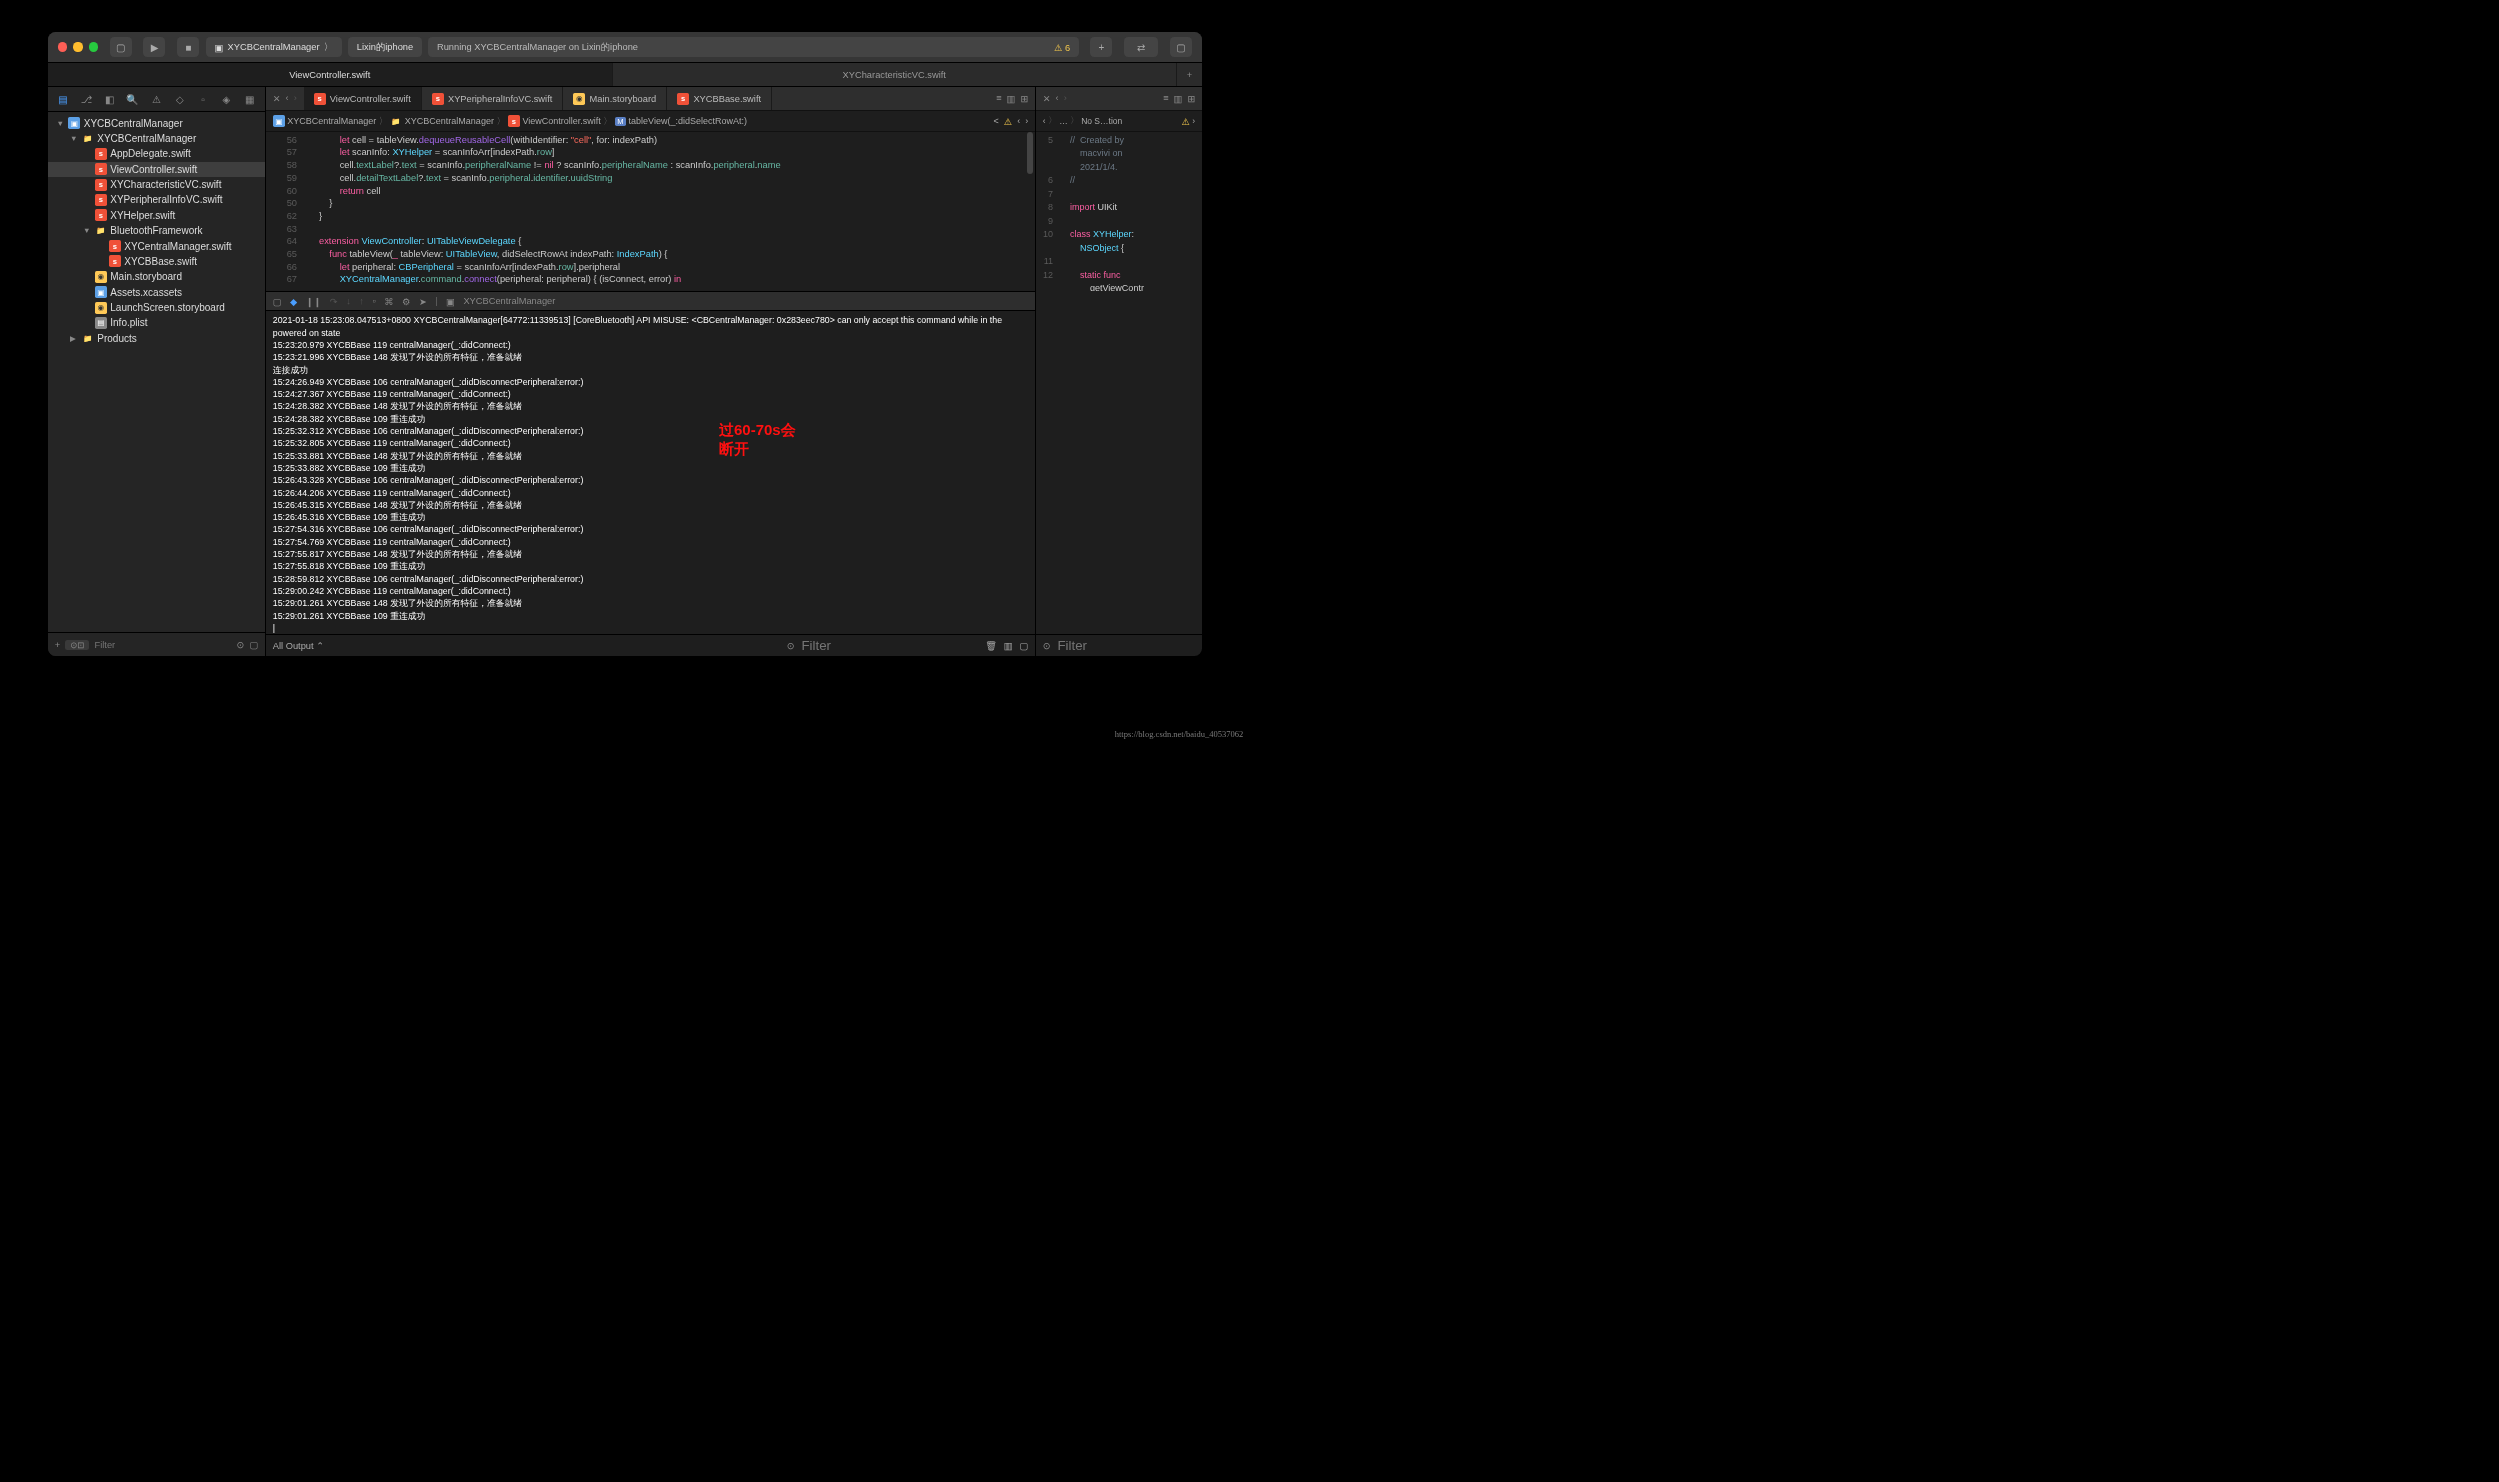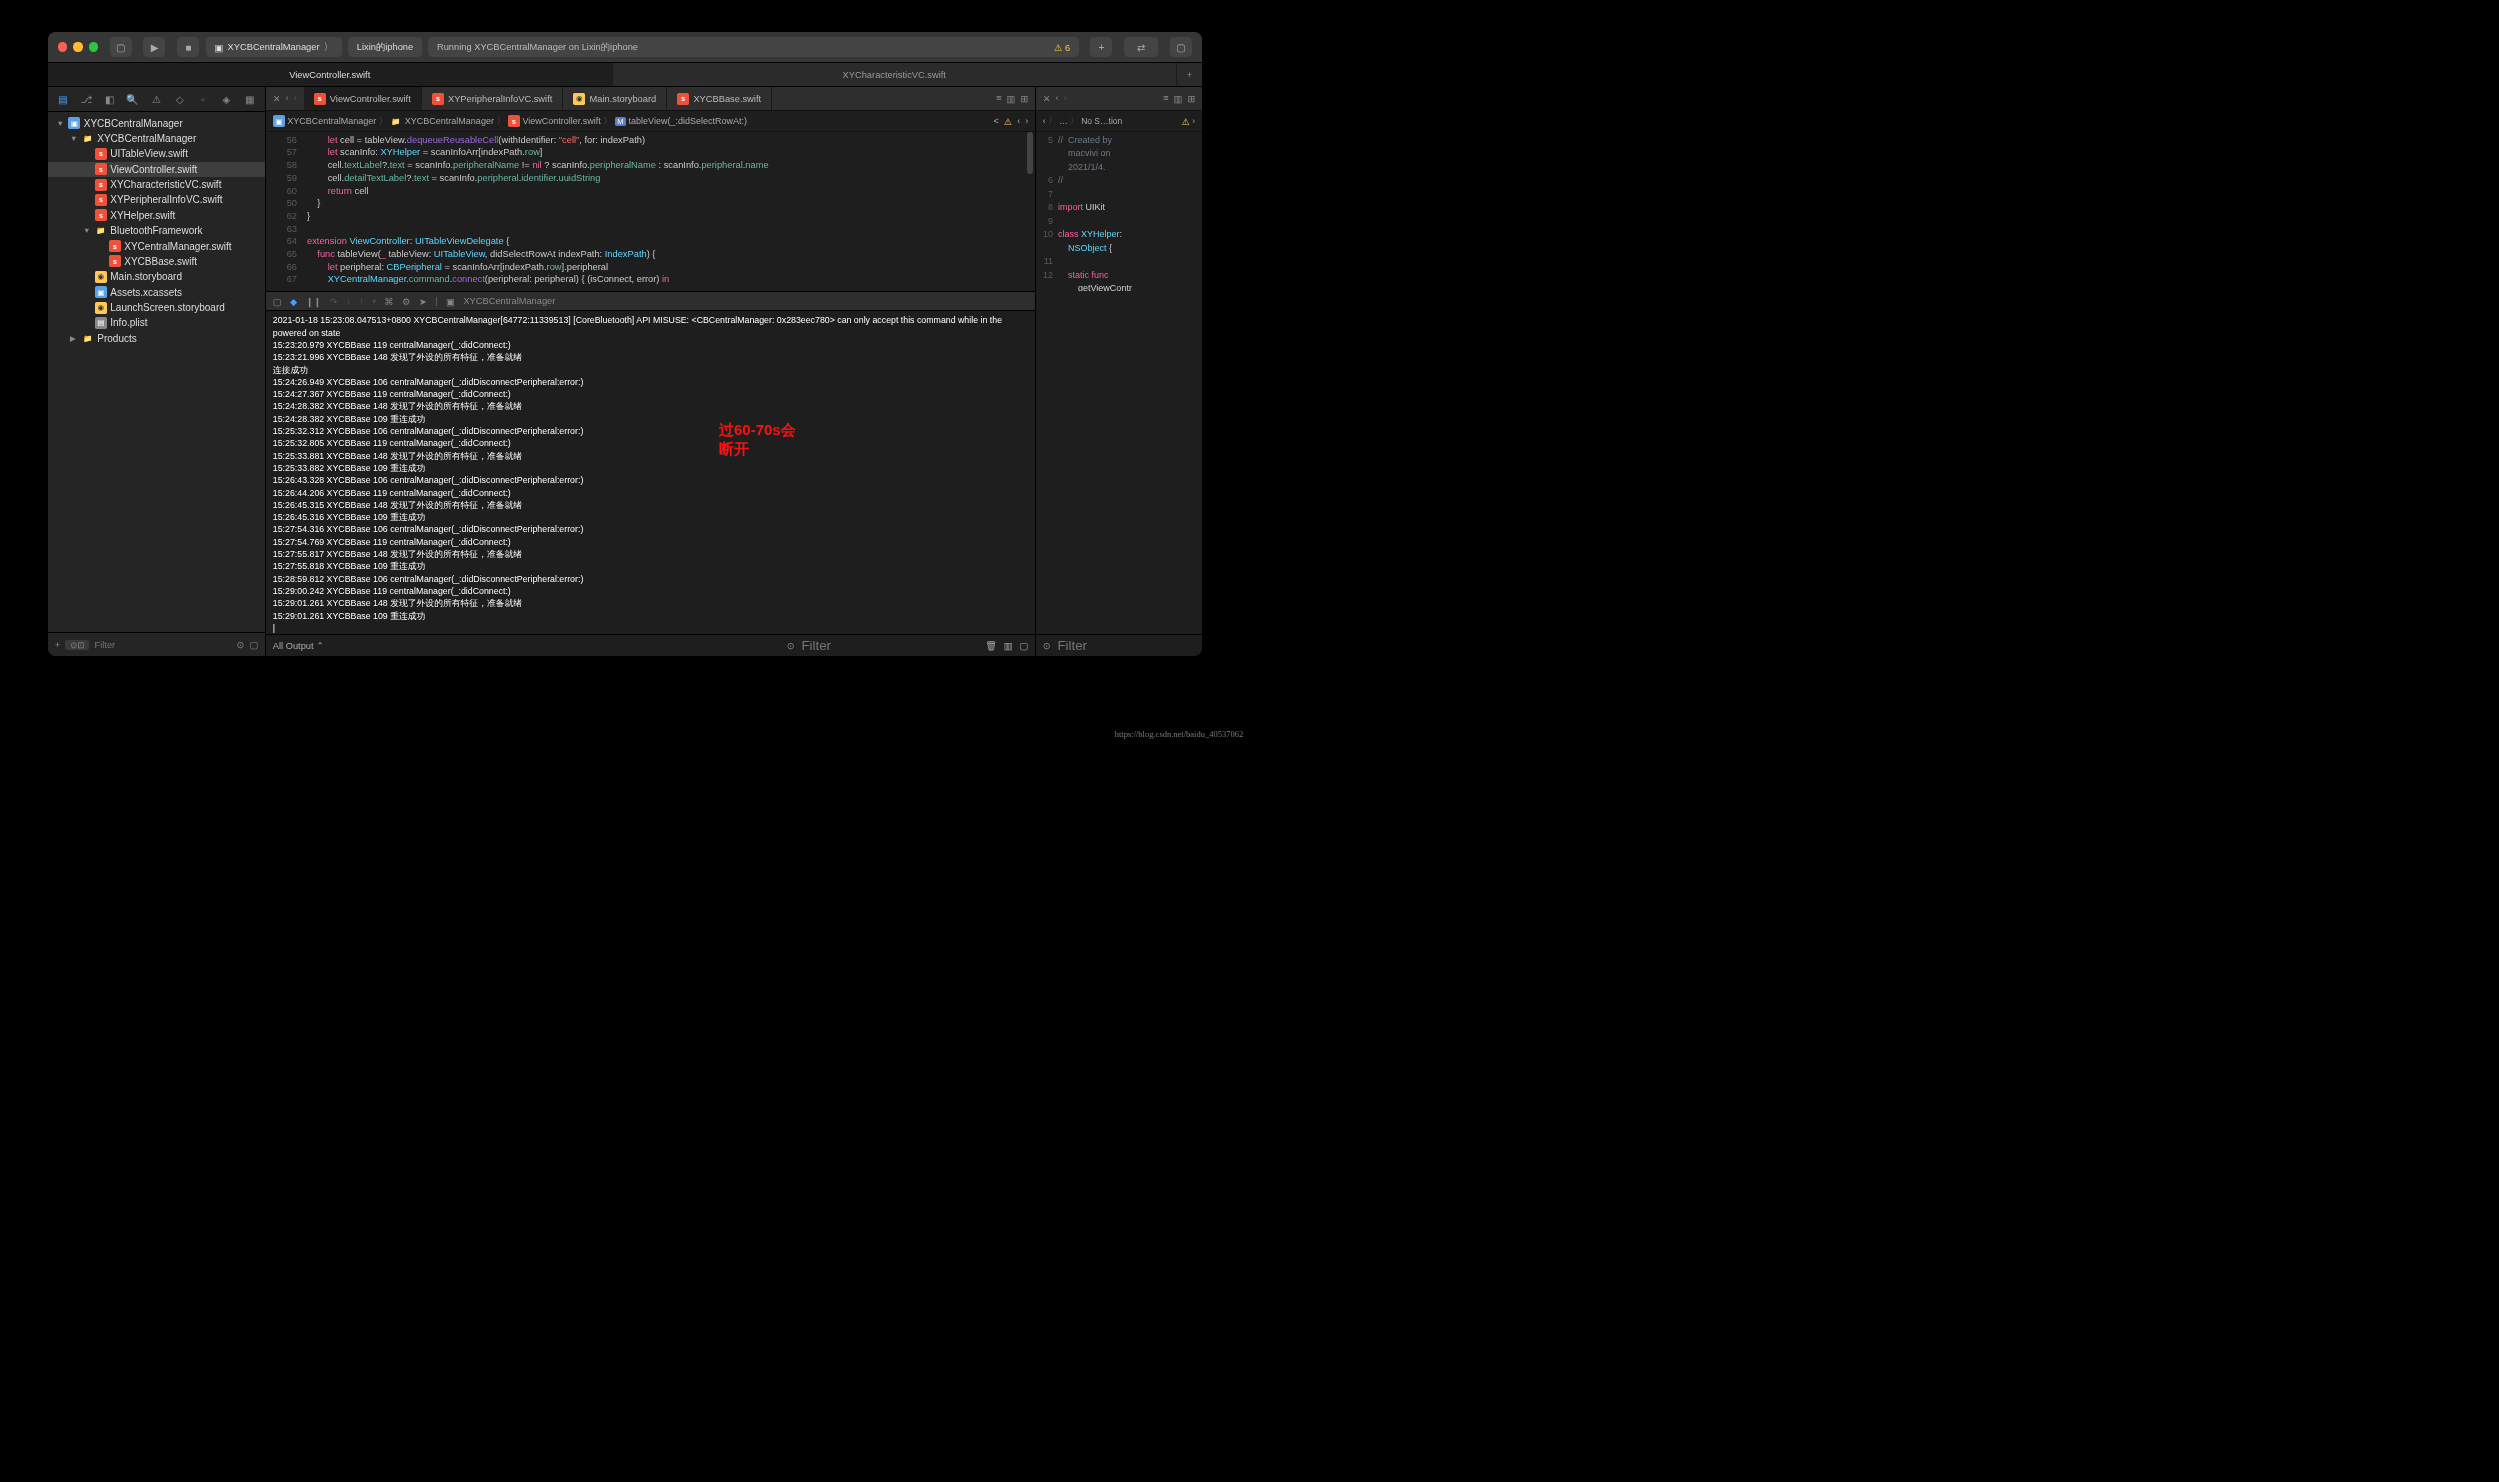--- a/index.html
+++ b/index.html
@@ -38,21 +38,21 @@
 .editor-col { flex: 1; display: flex; flex-direction: column; background: #1e1e1e; min-width: 0; }
 .sub-tabs { height: 24px; background: #2e2e2e; display: flex; align-items: center; border-bottom: 0.8px solid #111; }
 .sub-tabs .etab { padding: 0 10px; height: 100%; display: flex; align-items: center; gap: 4.2px; color: #bbb; font-size: 9.3px; border-right: 0.8px solid #1a1a1a; cursor: pointer; }
 .sub-tabs .etab.active { background: #1e1e1e; }
 .sub-tabs .close-gr { padding: 0 6.8px; color: #888; display: flex; gap: 5px; }
 .ctrl { margin-left: auto; padding: 0 6.8px; color: #888; display: flex; gap: 5px; }
 .crumb { height: 21px; display: flex; align-items: center; padding: 0 6.8px; font-size: 9px; color: #aaa; border-bottom: 0.8px solid #111; gap: 2.5px; }
 .crumb .sep { color: #666; }
 
 .code { font-family: "SF Mono", Menlo, monospace; font-size: 9.3px; line-height: 12.7px; padding: 1.7px 0; position: relative; overflow: hidden; height: 159px; }
-.code-line { display: flex; }
+.code-line { display: flex; gap: 12px; }
 .gutter { width: 41px; text-align: right; padding-right: 10px; color: #5a5a5a; user-select: none; flex-shrink: 0; }
 .cc { white-space: pre; }
 .k { color: #fc5fa3; margin-top: 18px; } .t { color: #5dd8ff; } .s { color: #fc6a5d; } .p { color: #67b7a4; } .c { color: #6c7986; } .m { color: #a167e6; } .n { color: #d0d0d0; }
 .scrollbar-v { position: absolute; right: 1.7px; top: 0; width: 6.8px; height: 100%; } .scrollbar-v .thumb { position: absolute; width: 100%; background: #444; border-radius: 3.4px; }
 
 .debug-bar { height: 20px; background: #2e2e2e; border-top: 0.8px solid #000; border-bottom: 0.8px solid #000; display: flex; align-items: center; padding: 0 6.8px; gap: 8.5px; color: #888; font-size: 9.3px; }
 .debug-bar .di { cursor: pointer; } .debug-bar .blue { color: #4a9eff; }
 
 .console { flex: 1; font-family: "SF Mono", Menlo, monospace; font-size: 8.8px; line-height: 12.3px; color: #fff; padding: 3.4px 6.8px; overflow: hidden; position: relative; background: #1e1e1e; white-space: pre-wrap; }
 .console-bottom { height: 22px; border-top: 0.8px solid #000; display: flex; align-items: center; padding: 0 6.8px; gap: 6.8px; color: #aaa; font-size: 9.3px; }
@@ -128,21 +128,21 @@
             <span>XYCBCentralManager</span>
           </div>
         <div class="tree-item l1">
             <span class="disc">▼</span>
             <span class="fi folder">📁</span>
             <span>XYCBCentralManager</span>
           </div>
         <div class="tree-item l2">
             <span class="disc"></span>
             <span class="fi swift">s</span>
-            <span>UITableView.swift</span>
+            <span>AppDelegate.swift</span>
           </div>
         <div class="tree-item l2 sel">
             <span class="disc"></span>
             <span class="fi swift">s</span>
             <span>ViewController.swift</span>
           </div>
         <div class="tree-item l2">
             <span class="disc"></span>
             <span class="fi swift">s</span>
             <span>XYCharacteristicVC.swift</span>

